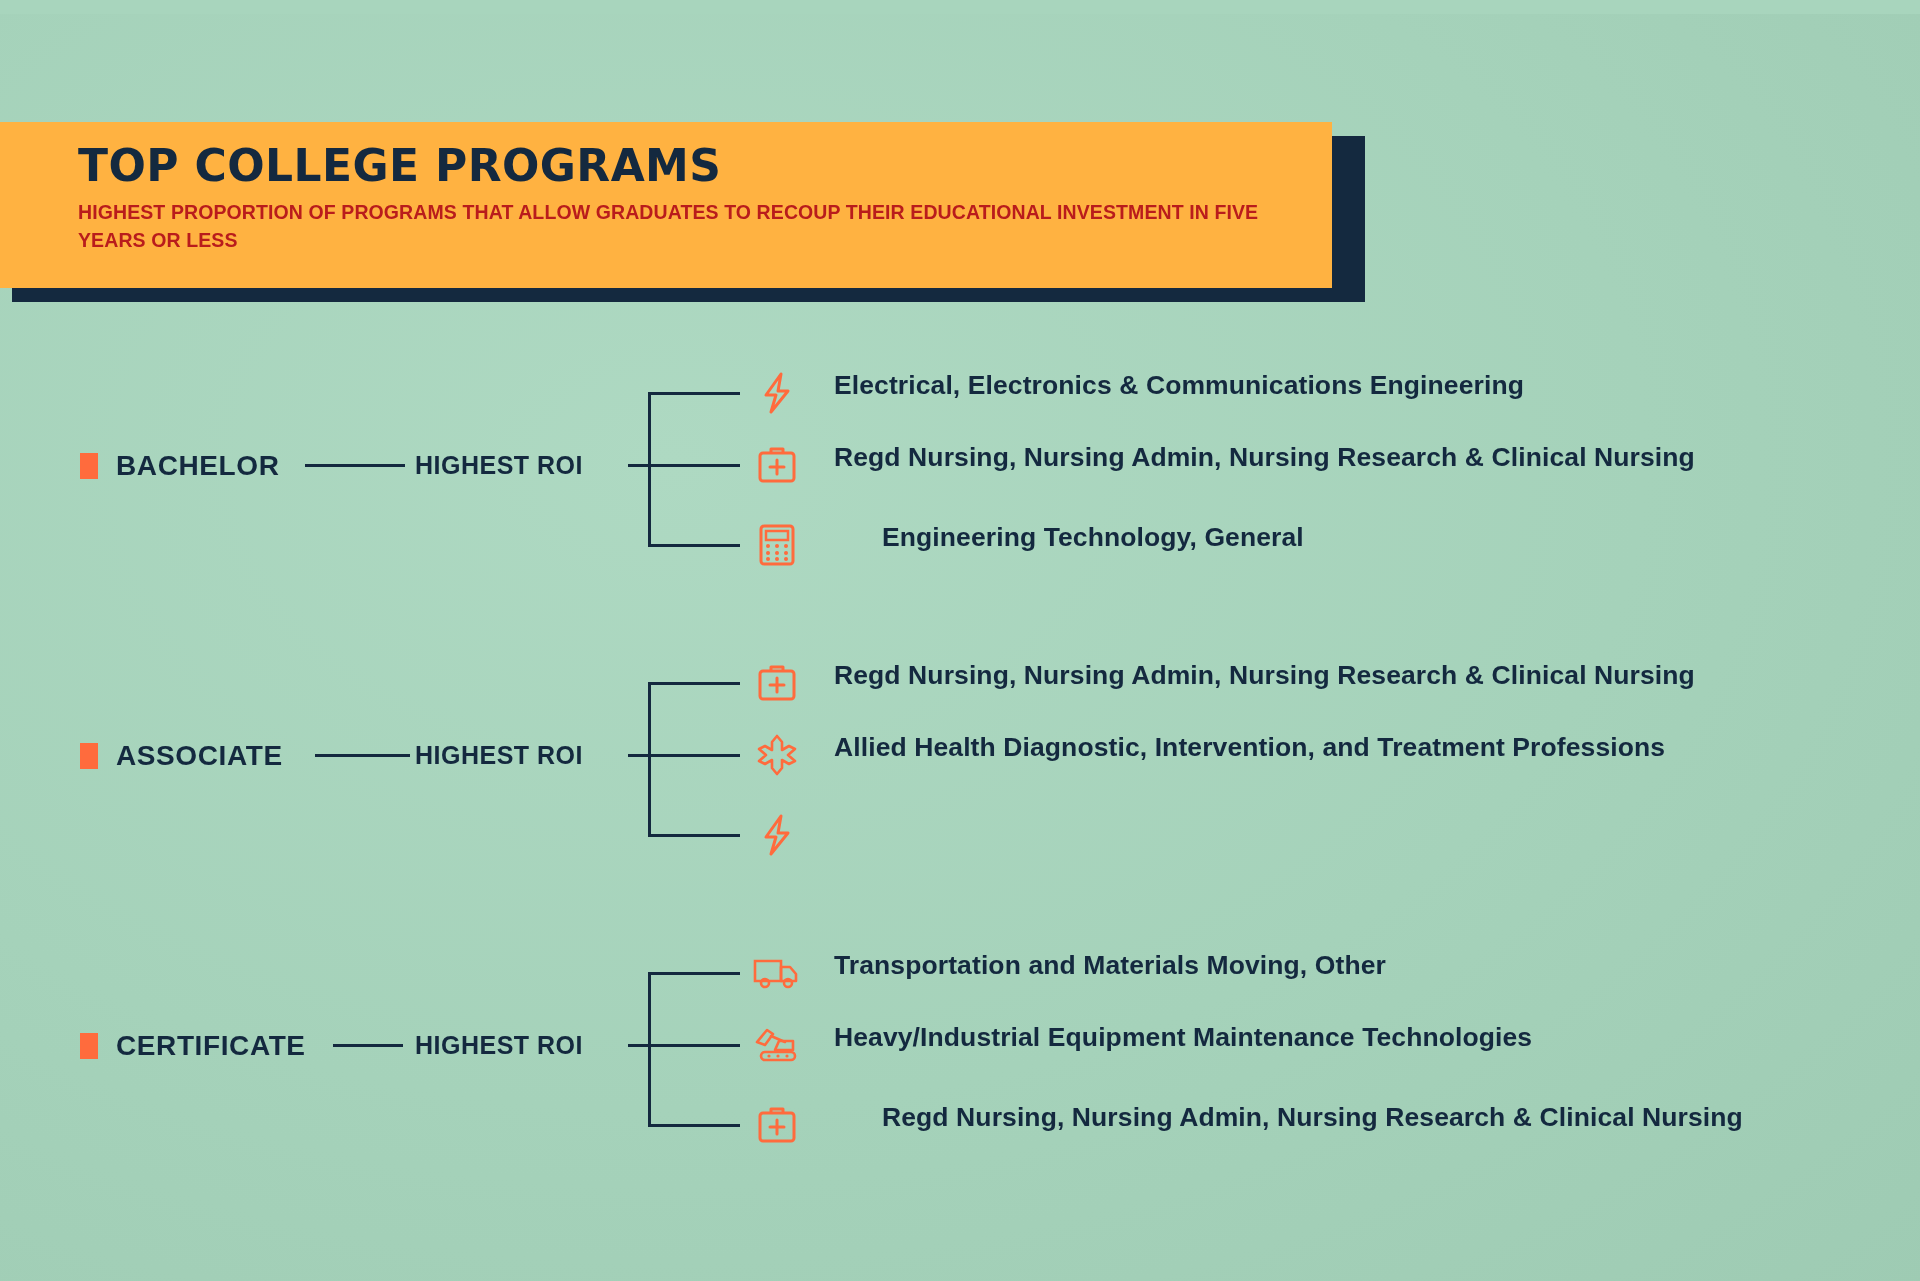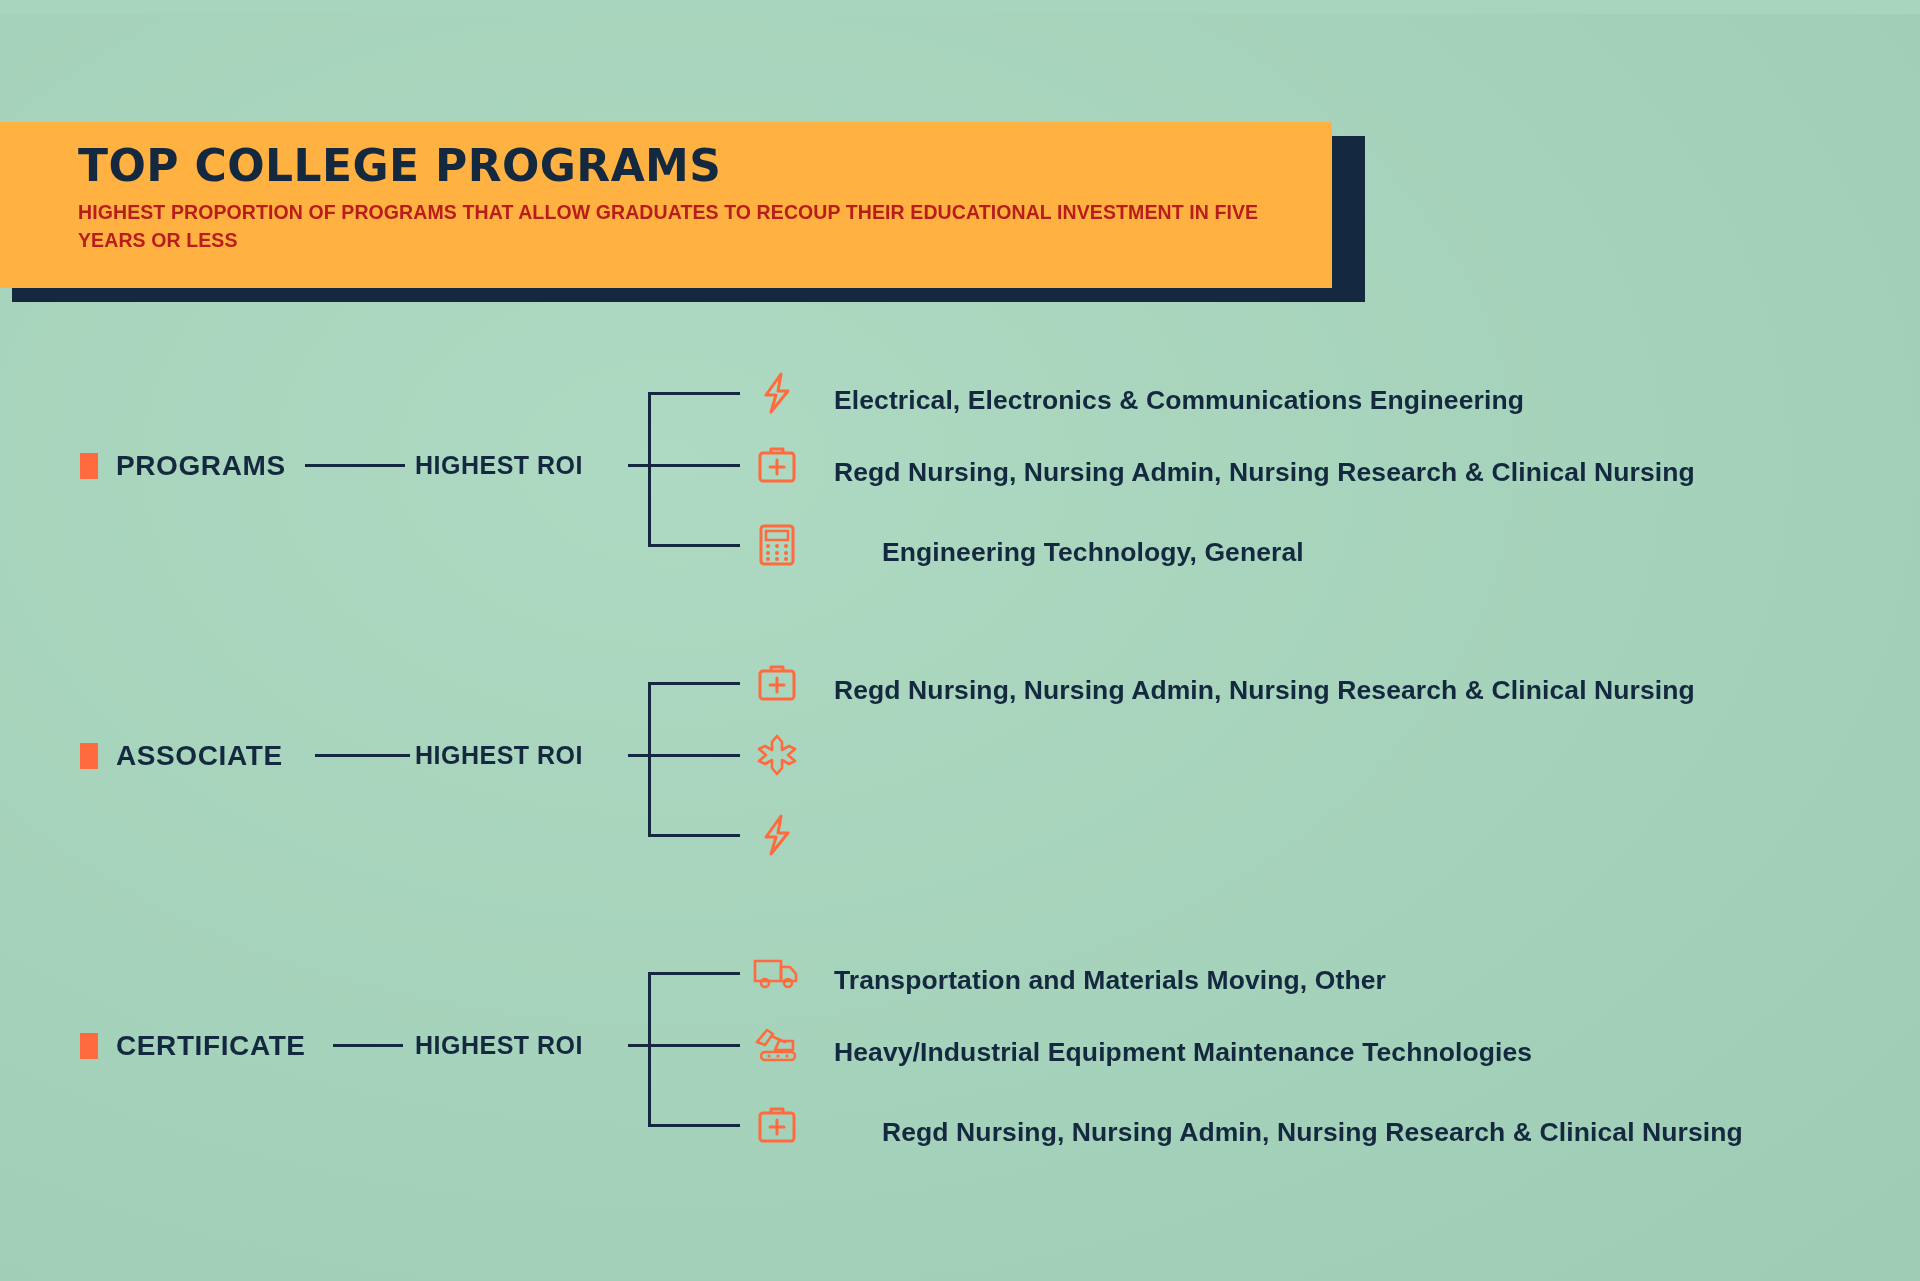--- a/index.html
+++ b/index.html
@@ -147,21 +147,21 @@
     background: #14293f;
   }
   .bracket-arm.a0 { top: 8px; }
   .bracket-arm.a1 { top: 80px; }
   .bracket-arm.a2 { top: 160px; }
 
   .item {
     position: absolute;
     left: 748px;
     display: flex;
-    align-items: flex-end;
+    align-items: flex-start;
     height: 46px;
   }
   .item-0 { top: -14px; }
   .item-1 { top: 58px; }
   .item-2 { top: 138px; gap: 48px; }
 
   .item-icon {
     width: 58px;
     height: 46px;
     display: flex;
@@ -188,21 +188,21 @@
     <div class="header-shadow"></div>
     <div class="header-box">
       <div class="header-title">TOP COLLEGE PROGRAMS</div>
       <div class="header-sub">HIGHEST PROPORTION OF PROGRAMS THAT ALLOW GRADUATES TO RECOUP THEIR EDUCATIONAL INVESTMENT IN FIVE YEARS OR LESS</div>
     </div>
   </div>
 
   <div class="group" id="group-0">
     <div class="level-label-row">
       <span class="level-square"></span>
-      <span class="level-name">PROGRAMS</span>
+      <span class="level-name">BACHELOR</span>
     </div>
     <div class="connector-a" style="left:305px;width:100px;"></div>
     <div class="roi-label" style="left:415px;">HIGHEST ROI</div>
     <div class="connector-b" style="left:628px;width:40px;"></div>
 
     <div class="bracket">
       <div class="bracket-vert"></div>
       <div class="bracket-arm a0"></div>
       <div class="bracket-arm a1"></div>
       <div class="bracket-arm a2"></div>
@@ -274,20 +274,21 @@
       </span>
       <span class="item-text">Regd Nursing, Nursing Admin, Nursing Research &amp; Clinical Nursing</span>
     </div>
 
     <div class="item item-1">
       <span class="item-icon">
         <svg width="46" height="46" viewBox="0 0 46 46">
             <path d="M23 4 L28 10 L28 18 L35 14 L41 17 L34 23 L41 29 L35 32 L28 28 L28 36 L23 42 L18 36 L18 28 L11 32 L5 29 L12 23 L5 17 L11 14 L18 18 L18 10 Z" fill="none" stroke="#ff6b3d" stroke-width="2.6" stroke-linejoin="round"></path>
           </svg>
       </span>
+      <span class="item-text">Allied Health Diagnostic, Intervention, and Treatment Professions</span>
     </div>
 
     <div class="item item-2">
       <span class="item-icon">
         <svg width="40" height="44" viewBox="0 0 40 44">
             <path d="M24 3 L9 24 L19 24 L14 41 L31 20 L21 20 Z" fill="none" stroke="#ff6b3d" stroke-width="3" stroke-linejoin="round" stroke-linecap="round"></path>
           </svg>
       </span>
     </div>
   </div>

